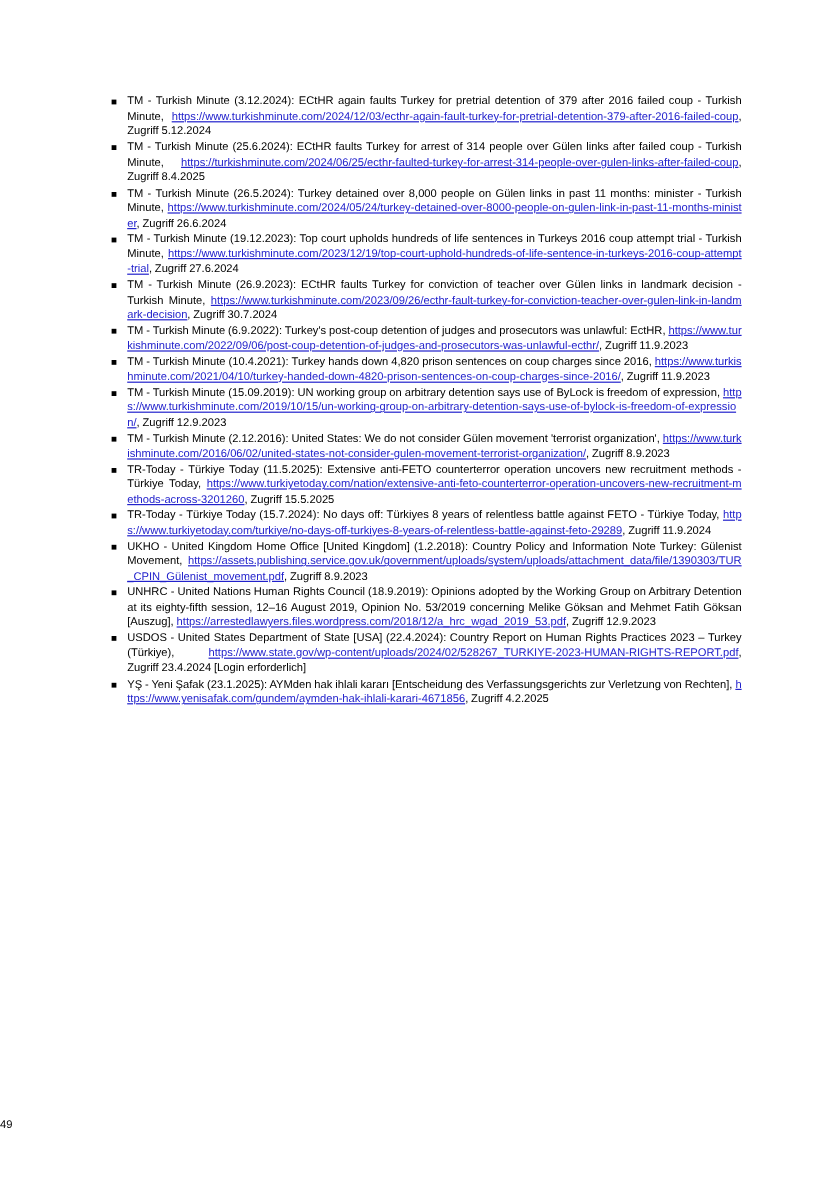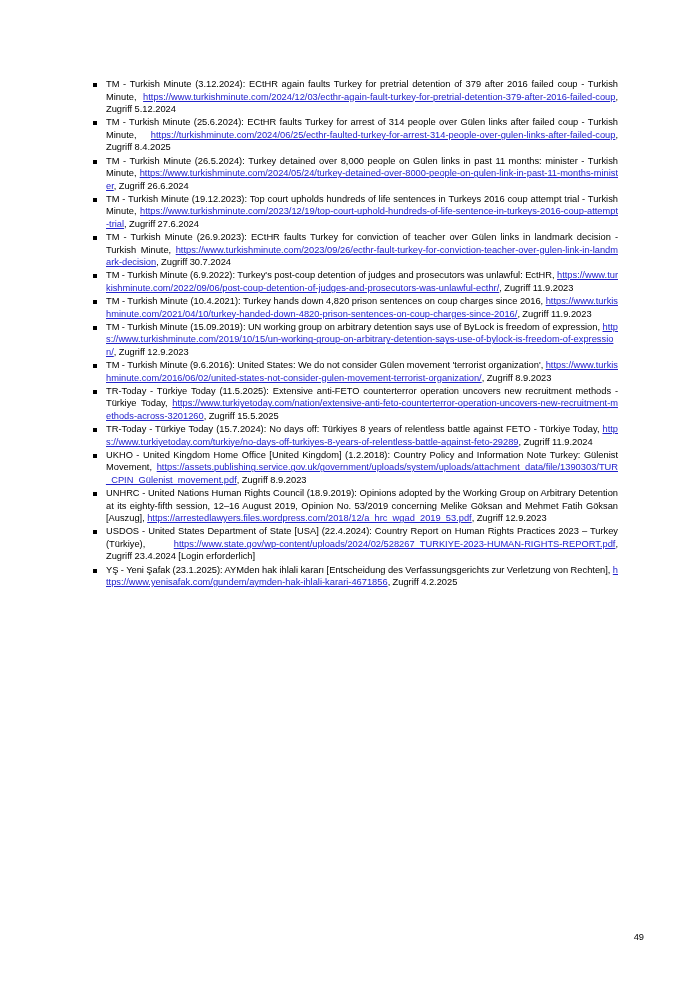--- a/index.html
+++ b/index.html
@@ -49,39 +49,39 @@
     word-break: break-all;
   }
   .plain {
     color: #000000;
   }
   .pagenum {
     position: absolute;
     bottom: 48px;
     left: 0;
     width: 644px;
-    text-align: right;
+    text-align: left;
     font-size: 9.3px;
     color: #000000;
   }
 </style>
 </head>
 <body>
 
 <div class="page">
   <ul class="refs" id="ref-list">
       <li><span>TM - Turkish Minute (3.12.2024): ECtHR again faults Turkey for pretrial detention of 379 after 2016 failed coup - Turkish Minute, </span><a class="lnk" href="#">https://www.turkishminute.com/2024/12/03/ecthr-again-fault-turkey-for-pretrial-detention-379-after-2016-failed-coup</a><span class="plain">, Zugriff 5.12.2024</span></li>
       <li><span>TM - Turkish Minute (25.6.2024): ECtHR faults Turkey for arrest of 314 people over Gülen links after failed coup - Turkish Minute, </span><a class="lnk" href="#">https://turkishminute.com/2024/06/25/ecthr-faulted-turkey-for-arrest-314-people-over-gulen-links-after-failed-coup</a><span class="plain">, Zugriff 8.4.2025</span></li>
       <li><span>TM - Turkish Minute (26.5.2024): Turkey detained over 8,000 people on Gülen links in past 11 months: minister - Turkish Minute, </span><a class="lnk" href="#">https://www.turkishminute.com/2024/05/24/turkey-detained-over-8000-people-on-gulen-link-in-past-11-months-minister</a><span class="plain">, Zugriff 26.6.2024</span></li>
       <li><span>TM - Turkish Minute (19.12.2023): Top court upholds hundreds of life sentences in Turkeys 2016 coup attempt trial - Turkish Minute, </span><a class="lnk" href="#">https://www.turkishminute.com/2023/12/19/top-court-uphold-hundreds-of-life-sentence-in-turkeys-2016-coup-attempt-trial</a><span class="plain">, Zugriff 27.6.2024</span></li>
       <li><span>TM - Turkish Minute (26.9.2023): ECtHR faults Turkey for conviction of teacher over Gülen links in landmark decision - Turkish Minute, </span><a class="lnk" href="#">https://www.turkishminute.com/2023/09/26/ecthr-fault-turkey-for-conviction-teacher-over-gulen-link-in-landmark-decision</a><span class="plain">, Zugriff 30.7.2024</span></li>
       <li><span>TM - Turkish Minute (6.9.2022): Turkey's post-coup detention of judges and prosecutors was unlawful: EctHR, </span><a class="lnk" href="#">https://www.turkishminute.com/2022/09/06/post-coup-detention-of-judges-and-prosecutors-was-unlawful-ecthr/</a><span class="plain">, Zugriff 11.9.2023</span></li>
       <li><span>TM - Turkish Minute (10.4.2021): Turkey hands down 4,820 prison sentences on coup charges since 2016, </span><a class="lnk" href="#">https://www.turkishminute.com/2021/04/10/turkey-handed-down-4820-prison-sentences-on-coup-charges-since-2016/</a><span class="plain">, Zugriff 11.9.2023</span></li>
       <li><span>TM - Turkish Minute (15.09.2019): UN working group on arbitrary detention says use of ByLock is freedom of expression, </span><a class="lnk" href="#">https://www.turkishminute.com/2019/10/15/un-working-group-on-arbitrary-detention-says-use-of-bylock-is-freedom-of-expression/</a><span class="plain">, Zugriff 12.9.2023</span></li>
-      <li><span>TM - Turkish Minute (9.6.2016): United States: We do not consider Gülen movement 'terrorist organization', </span><a class="lnk" href="#">https://www.turkishminute.com/2016/06/02/united-states-not-consider-gulen-movement-terrorist-organization/</a><span class="plain">, Zugriff 8.9.2023</span></li>
+      <li><span>TM - Turkish Minute (2.12.2016): United States: We do not consider Gülen movement 'terrorist organization', </span><a class="lnk" href="#">https://www.turkishminute.com/2016/06/02/united-states-not-consider-gulen-movement-terrorist-organization/</a><span class="plain">, Zugriff 8.9.2023</span></li>
       <li><span>TR-Today - Türkiye Today (11.5.2025): Extensive anti-FETO counterterror operation uncovers new recruitment methods - Türkiye Today, </span><a class="lnk" href="#">https://www.turkiyetoday.com/nation/extensive-anti-feto-counterterror-operation-uncovers-new-recruitment-methods-across-3201260</a><span class="plain">, Zugriff 15.5.2025</span></li>
       <li><span>TR-Today - Türkiye Today (15.7.2024): No days off: Türkiyes 8 years of relentless battle against FETO - Türkiye Today, </span><a class="lnk" href="#">https://www.turkiyetoday.com/turkiye/no-days-off-turkiyes-8-years-of-relentless-battle-against-feto-29289</a><span class="plain">, Zugriff 11.9.2024</span></li>
       <li><span>UKHO - United Kingdom Home Office [United Kingdom] (1.2.2018): Country Policy and Information Note Turkey: Gülenist Movement, </span><a class="lnk" href="#">https://assets.publishing.service.gov.uk/government/uploads/system/uploads/attachment_data/file/1390303/TUR_CPIN_Gülenist_movement.pdf</a><span class="plain">, Zugriff 8.9.2023</span></li>
       <li><span>UNHRC - United Nations Human Rights Council (18.9.2019): Opinions adopted by the Working Group on Arbitrary Detention at its eighty-fifth session, 12–16 August 2019, Opinion No. 53/2019 concerning Melike Göksan and Mehmet Fatih Göksan [Auszug], </span><a class="lnk" href="#">https://arrestedlawyers.files.wordpress.com/2018/12/a_hrc_wgad_2019_53.pdf</a><span class="plain">, Zugriff 12.9.2023</span></li>
       <li><span>USDOS - United States Department of State [USA] (22.4.2024): Country Report on Human Rights Practices 2023 – Turkey (Türkiye), </span><a class="lnk" href="#">https://www.state.gov/wp-content/uploads/2024/02/528267_TURKIYE-2023-HUMAN-RIGHTS-REPORT.pdf</a><span class="plain">, Zugriff 23.4.2024 [Login erforderlich]</span></li>
       <li><span>YŞ - Yeni Şafak (23.1.2025): AYMden hak ihlali kararı [Entscheidung des Verfassungsgerichts zur Verletzung von Rechten], </span><a class="lnk" href="#">https://www.yenisafak.com/gundem/aymden-hak-ihlali-karari-4671856</a><span class="plain">, Zugriff 4.2.2025</span></li>
     </ul>
   <div class="pagenum">49</div>
 </div>
 

